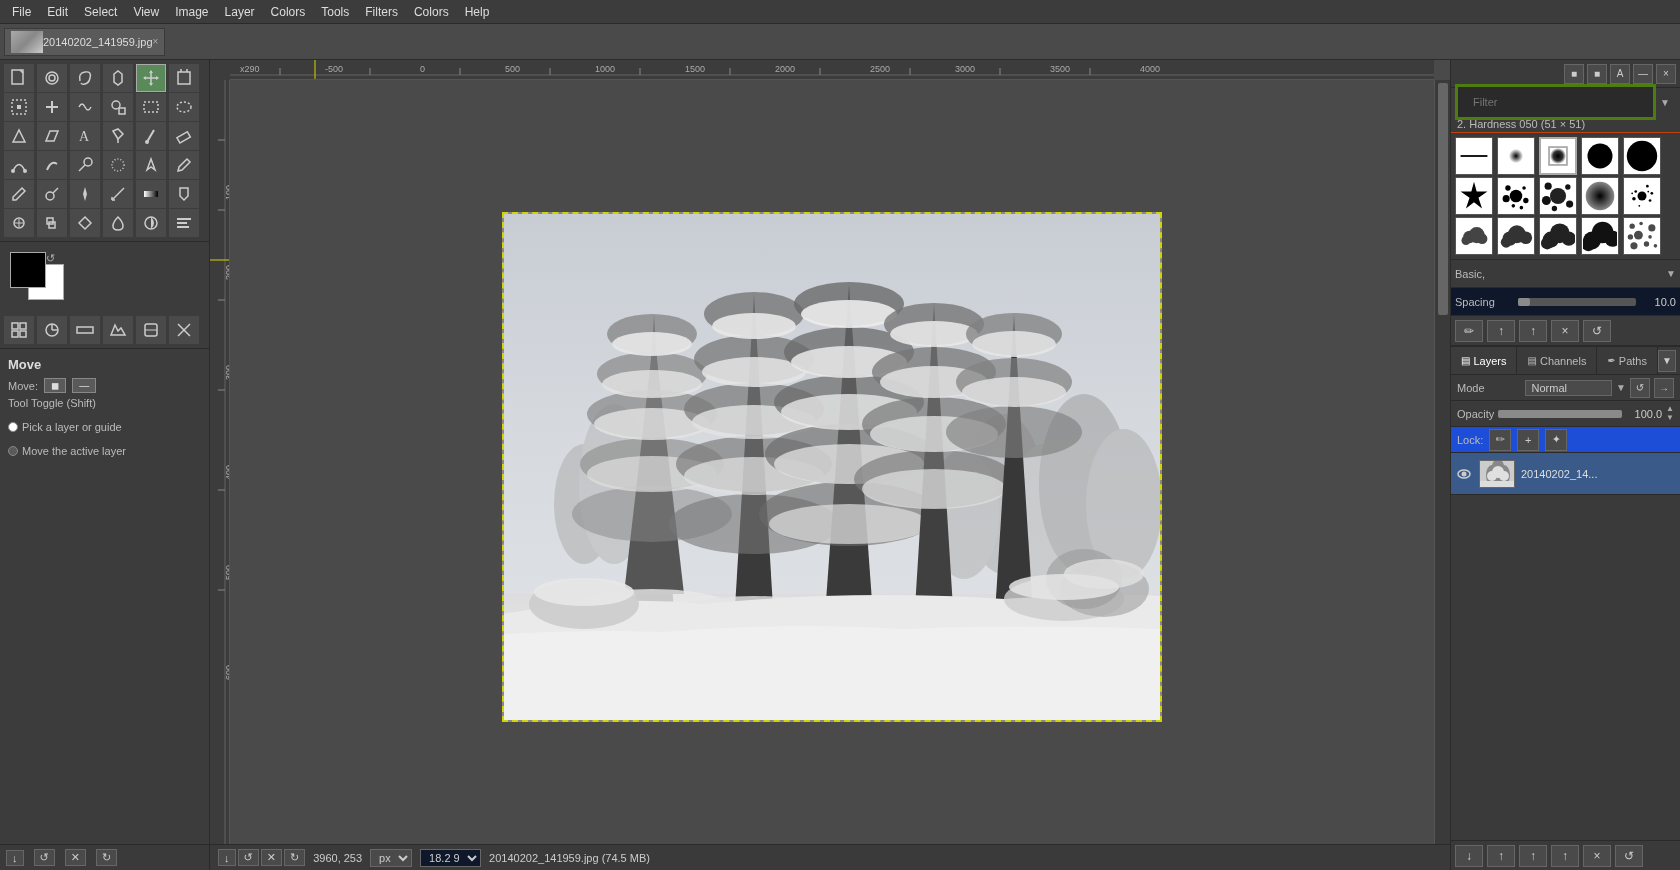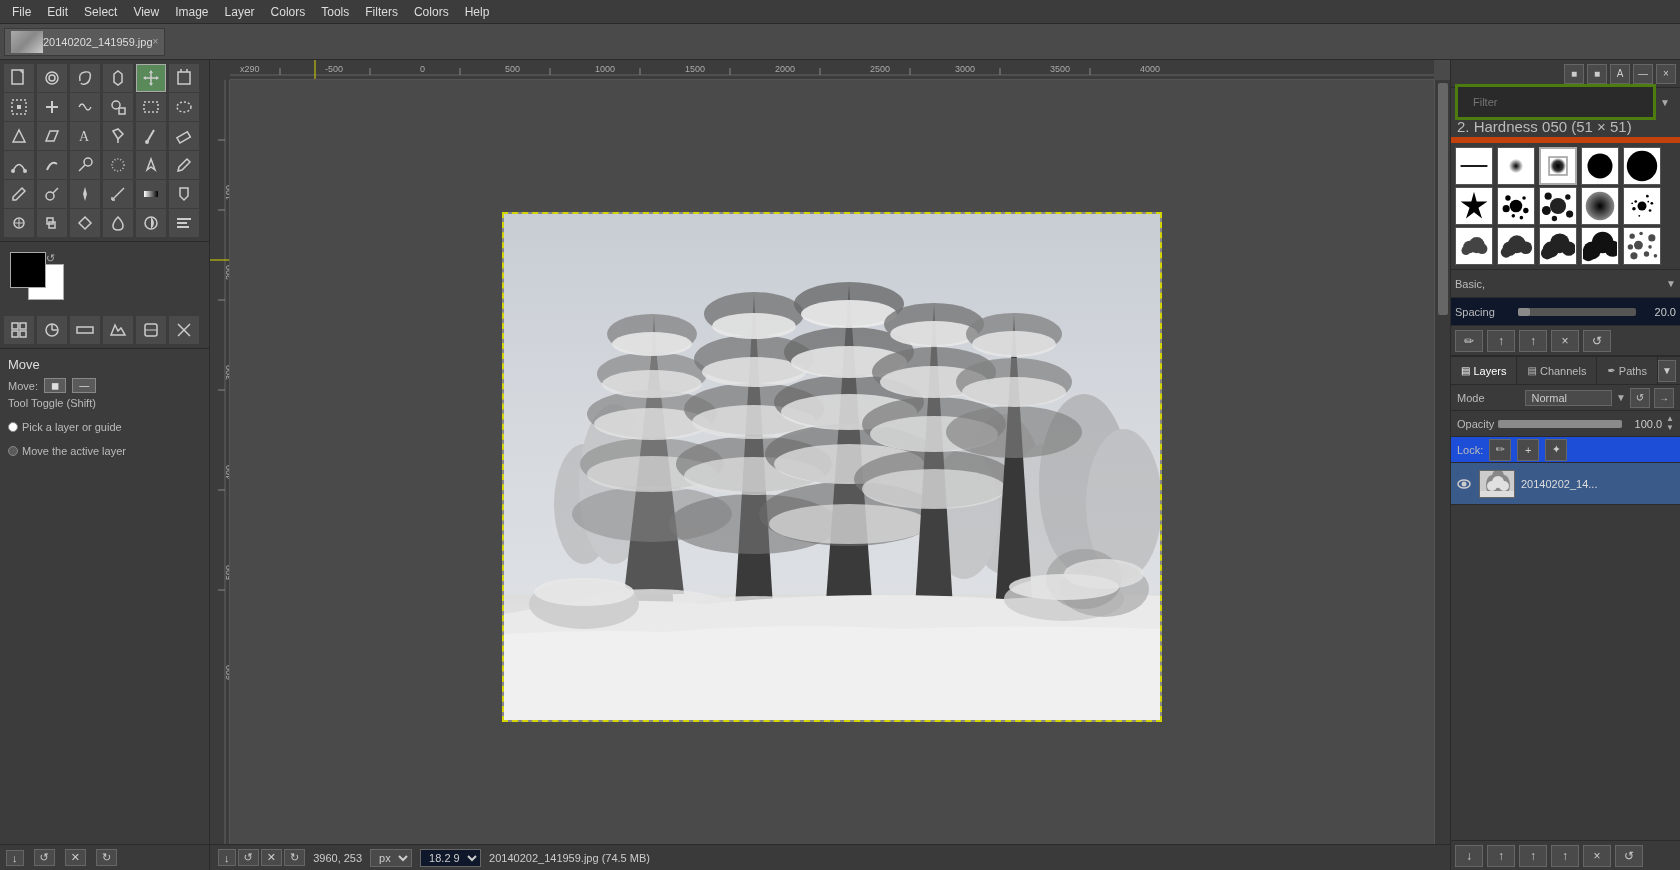--- a/index.html
+++ b/index.html
@@ -138,21 +138,21 @@
       padding: 4px;
       border-bottom: 1px solid #2a2a2a;
     }
 
     #tool-options {
       padding: 8px;
       flex: 1;
     }
     .tool-options-title {
       font-size: 13px;
-      font-weight: normal;
+      font-weight: bold;
       margin-bottom: 6px;
       color: #ddd;
     }
     .tool-options-row {
       display: flex;
       align-items: center;
       gap: 6px;
       margin-bottom: 4px;
       font-size: 11px;
     }
@@ -401,23 +401,23 @@
     }
     .brush-filter-dropdown {
       width: 16px;
       cursor: pointer;
       color: #aaa;
       font-size: 10px;
     }
     #brush-info {
       background: #3a3a3a;
       padding: 2px 6px;
-      font-size: 15px;
+      font-size: 11px;
       color: #bbb;
-      border-bottom: 6px solid #c2410c;
+      border-bottom: 1px solid #c2410c;
     }
     #brush-grid {
       display: grid;
       grid-template-columns: repeat(5, 40px);
       gap: 2px;
       padding: 4px;
       background: #3a3a3a;
       max-height: 200px;
       overflow-y: auto;
     }
@@ -1386,21 +1386,21 @@
       <div id="brush-type-row">
         <span class="brush-type-label">Basic,</span>
         <span class="brush-type-arrow">▼</span>
       </div>
 
       <div id="spacing-row">
         <span class="spacing-label">Spacing</span>
         <div class="spacing-bar">
           <div class="spacing-fill"></div>
         </div>
-        <span class="spacing-value">20.0</span>
+        <span class="spacing-value">10.0</span>
       </div>
 
       <div id="brush-action-row">
         <div class="brush-action-btn">✏</div>
         <div class="brush-action-btn">↑</div>
         <div class="brush-action-btn">↑</div>
         <div class="brush-action-btn">×</div>
         <div class="brush-action-btn">↺</div>
       </div>
     </div>

